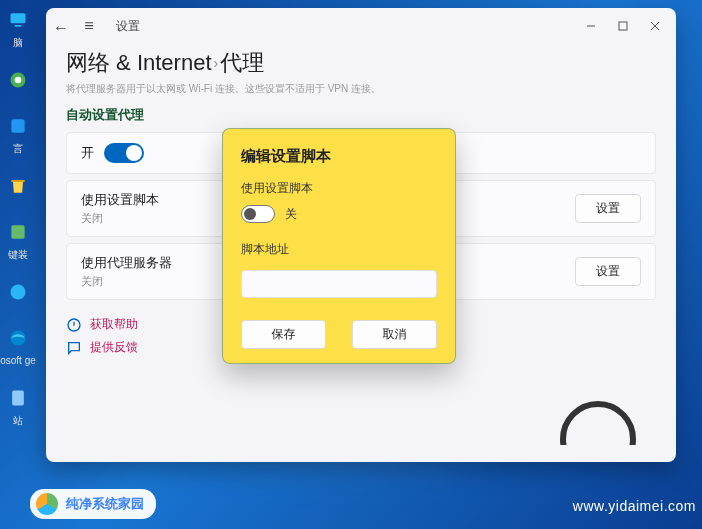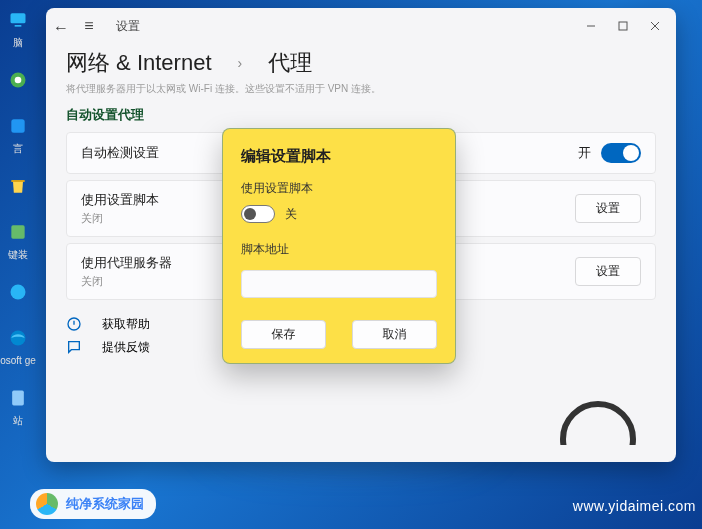--- a/index.html
+++ b/index.html
@@ -34,21 +34,21 @@
     color: #444;
   }
   .titlebar .left { display:flex; align-items:center; gap: 14px; }
   .titlebar .tb-btn { width: 14px; height: 14px; display:flex; align-items:center; justify-content:center; }
   .titlebar .title { font-size: 12px; margin-left: 6px; }
   .titlebar .spacer { flex: 1; }
   .winctl { display:flex; gap: 18px; padding-right: 6px; }
   .winctl span { width: 14px; height: 14px; display:inline-flex; align-items:center; justify-content:center; color:#555; }
 
   .content { padding: 4px 20px 10px 20px; }
-  .breadcrumb { font-size: 22px; color: #222; display:flex; align-items:center; gap: 26px; margin-bottom: 4px; }
+  .breadcrumb { font-size: 22px; color: #222; display:flex; align-items:center; gap: 2px; margin-bottom: 4px; }
   .breadcrumb .chev { color: #888; font-size: 14px; }
   .subline { font-size: 10px; color: #9a9a9a; margin-bottom: 0; white-space: nowrap; overflow:hidden; }
 
   .section-label { font-size: 13px; font-weight: 600; color: #14532d; margin: 10px 0 8px; }
   .card {
     background: #fbfbfd; border: 1px solid #e6e6e8; border-radius: 4px;
     padding: 10px 14px; display: flex; align-items: center; margin-bottom: 6px;
   }
   .card .ctext { flex: 1; }
   .card .ctitle { font-size: 13px; color: #222; }
@@ -61,21 +61,21 @@
   .toggle::after {
     content: ""; position:absolute; right:2px; top:2px; width:16px; height:16px;
     background:#fff; border-radius:50%;
   }
   .btn {
     background: #fdfdfe; border: 1px solid #d8d8da; border-radius: 4px;
     padding: 5px 20px; font-size: 12px; color: #222;
   }
 
   .links { margin-top: 16px; font-size: 12px; }
-  .linkrow { display:flex; align-items:flex-start; gap: 20px; color: #000000; margin-bottom: 6px; }
+  .linkrow { display:flex; align-items:flex-end; gap: 8px; color: #be185d; margin-bottom: 6px; }
   .linkrow .licon { width: 16px; height: 16px; color:#0067c0; }
 
   
   .modal {
     position: absolute; left: 222px; top: 128px; width: 234px;
     background: #fde047; border: 1px solid rgba(0,103,192,0.4); border-radius: 8px;
     box-shadow: 0 12px 28px rgba(0,0,0,0.25);
     padding: 18px 18px 14px;
   }
   .modal h3 { font-size: 15px; font-weight: 600; color: #222; margin-bottom: 14px; }
@@ -208,23 +208,20 @@
     <div class="breadcrumb">
       <span>网络 &amp; Internet</span>
       <span class="chev">›</span>
       <span>代理</span>
     </div>
     <div class="subline">将代理服务器用于以太网或 Wi-Fi 连接。这些设置不适用于 VPN 连接。</div>
 
     <div class="section-label">自动设置代理</div>
 
     <div class="card">
-      <div class="ctext">
-        <div class="ctitle">自动检测设置</div>
-      </div>
       <span class="state-label">开</span>
       <div class="toggle"></div>
     </div>
 
     <div class="card">
       <div class="ctext">
         <div class="ctitle">使用设置脚本</div>
         <div class="csub">关闭</div>
       </div>
       <button class="btn">设置</button>

